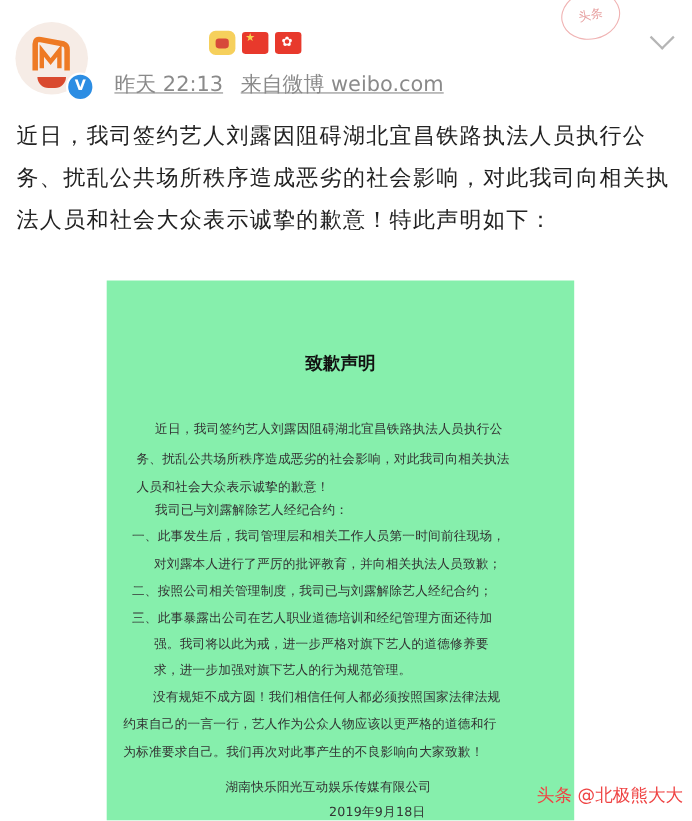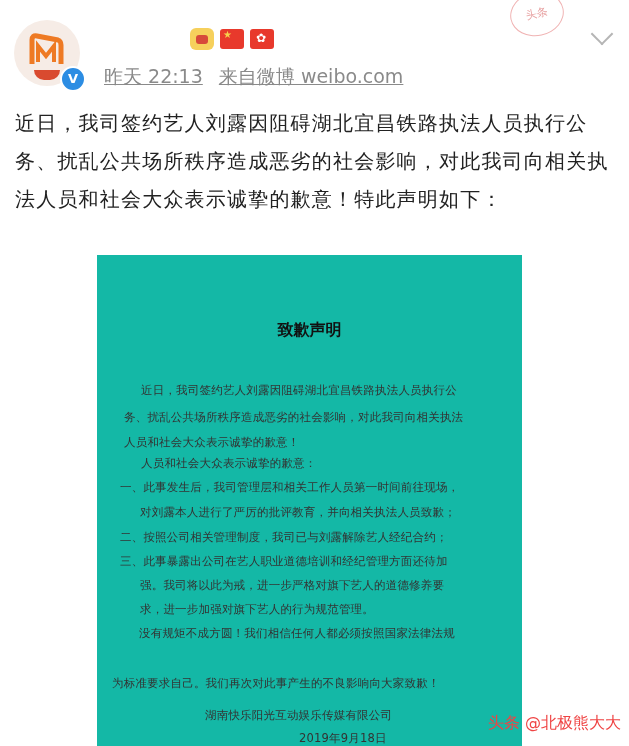--- a/index.html
+++ b/index.html
@@ -24,21 +24,21 @@
   .flag.hk{background:#e8392c;}
   .flag.hk::after{content:"✿";position:absolute;left:6px;top:2px;color:#fff;font-size:12px;}
   .meta{position:absolute;left:104px;top:64px;font-size:19px;color:#8a8a8a;}
   .meta span{margin-right:10px;text-decoration:underline;}
   .stamp{position:absolute;left:510px;top:-8px;width:52px;height:42px;border-radius:50%;
          border:1.5px solid #f0b3b3;color:#e7a0a0;font-size:11px;text-align:center;line-height:42px;
          transform:rotate(-12deg);}
   .chevron{position:absolute;left:594px;top:26px;width:14px;height:14px;
            border-right:2px solid #b5b5b5;border-bottom:2px solid #b5b5b5;transform:rotate(45deg);}
   .post{position:absolute;left:15px;top:104px;width:600px;font-size:20px;line-height:38px;color:#222;letter-spacing:1.2px;}
-  .doc{position:absolute;left:97px;top:255px;width:425px;height:491px;background:#14b8a6;}
+  .doc{position:absolute;left:97px;top:255px;width:425px;height:491px;background:#86efac;}
   .doc-title{position:absolute;left:0;width:425px;top:65px;text-align:center;font-size:16px;font-weight:bold;color:#111;}
   .dl{position:absolute;font-size:11.5px;color:#333;white-space:nowrap;letter-spacing:0.2px;}
   .watermark{position:absolute;left:488px;top:713px;font-size:16px;color:#ef4444;}
 </style>
 </head>
 <body>
 
 <div class="header">
   <div class="avatar">
     <svg class="m" viewBox="0 0 36 34">
@@ -61,26 +61,27 @@
   <div class="chevron"></div>
 </div>
 
 <div class="post">近日，我司签约艺人刘露因阻碍湖北宜昌铁路执法人员执行公务、扰乱公共场所秩序造成恶劣的社会影响，对此我司向相关执法人员和社会大众表示诚挚的歉意！特此声明如下：</div>
 
 <div class="doc">
   <div class="doc-title">致歉声明</div>
   <div class="dl" style="left:27px;top:155px">务、扰乱公共场所秩序造成恶劣的社会影响，对此我司向相关执法</div>
   <div class="dl" style="left:44px;top:128px">近日，我司签约艺人刘露因阻碍湖北宜昌铁路执法人员执行公</div>
   <div class="dl" style="left:27px;top:180px">人员和社会大众表示诚挚的歉意！</div>
-  <div class="dl" style="left:44px;top:201px">人员和社会大众表示诚挚的歉意：</div>
+  <div class="dl" style="left:44px;top:201px">我司已与刘露解除艺人经纪合约：</div>
   <div class="dl" style="left:23px;top:225px">一、此事发生后，我司管理层和相关工作人员第一时间前往现场，</div>
   <div class="dl" style="left:43px;top:250px">对刘露本人进行了严厉的批评教育，并向相关执法人员致歉；</div>
   <div class="dl" style="left:23px;top:275px">二、按照公司相关管理制度，我司已与刘露解除艺人经纪合约；</div>
   <div class="dl" style="left:23px;top:299px">三、此事暴露出公司在艺人职业道德培训和经纪管理方面还待加</div>
   <div class="dl" style="left:43px;top:323px">强。我司将以此为戒，进一步严格对旗下艺人的道德修养要</div>
   <div class="dl" style="left:43px;top:347px">求，进一步加强对旗下艺人的行为规范管理。</div>
   <div class="dl" style="left:42px;top:371px">没有规矩不成方圆！我们相信任何人都必须按照国家法律法规</div>
+  <div class="dl" style="left:15px;top:396px">约束自己的一言一行，艺人作为公众人物应该以更严格的道德和行</div>
   <div class="dl" style="left:15px;top:421px">为标准要求自己。我们再次对此事产生的不良影响向大家致歉！</div>
   <div class="dl" style="left:108px;top:453px">湖南快乐阳光互动娱乐传媒有限公司</div>
   <div class="dl" style="left:202px;top:476px">2019年9月18日</div>
 </div>
 
 <div class="watermark">头条 @北极熊大大</div>
 
 </body></html>

